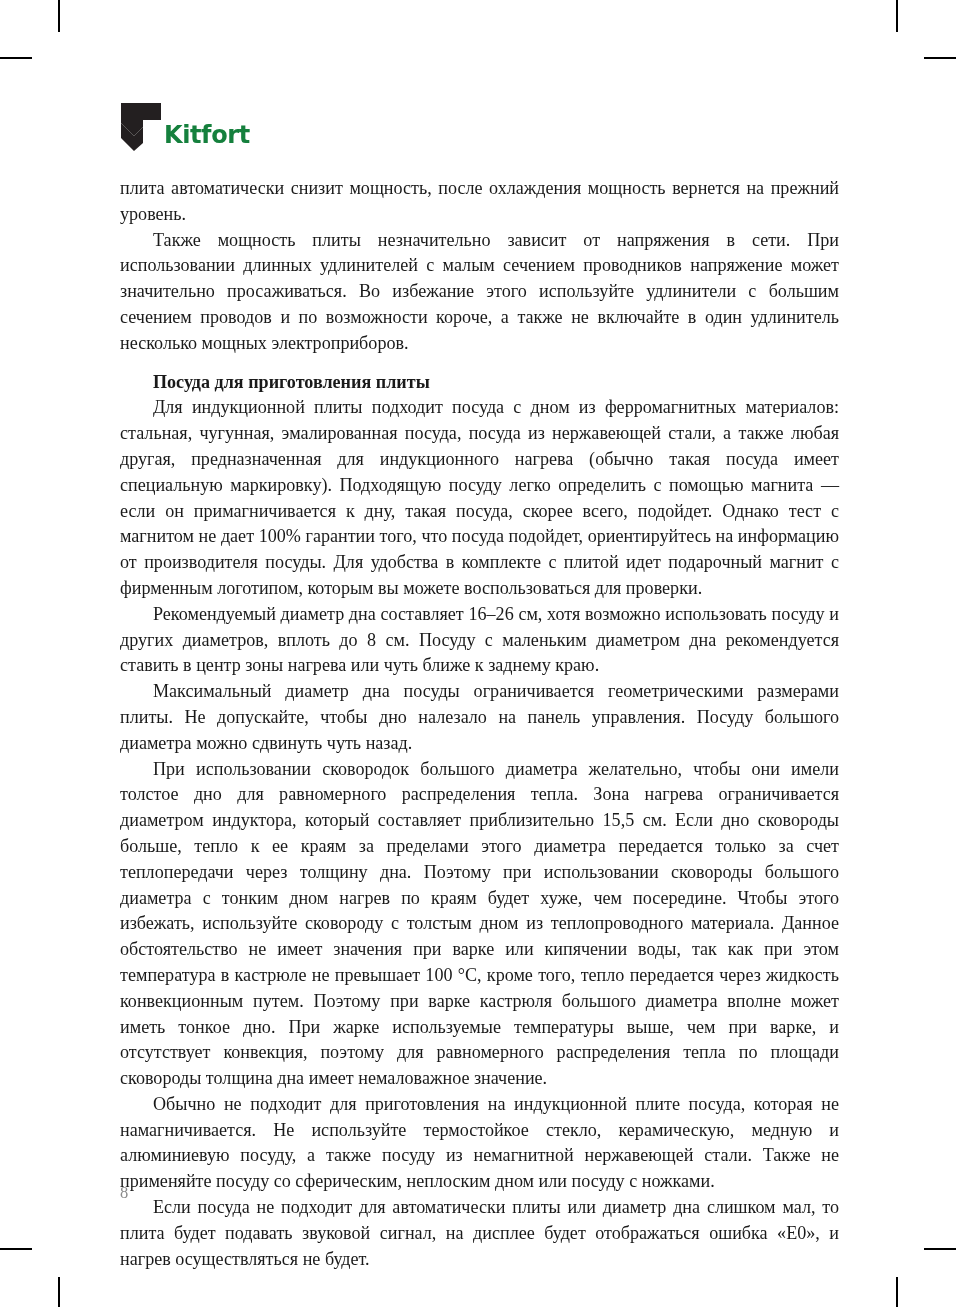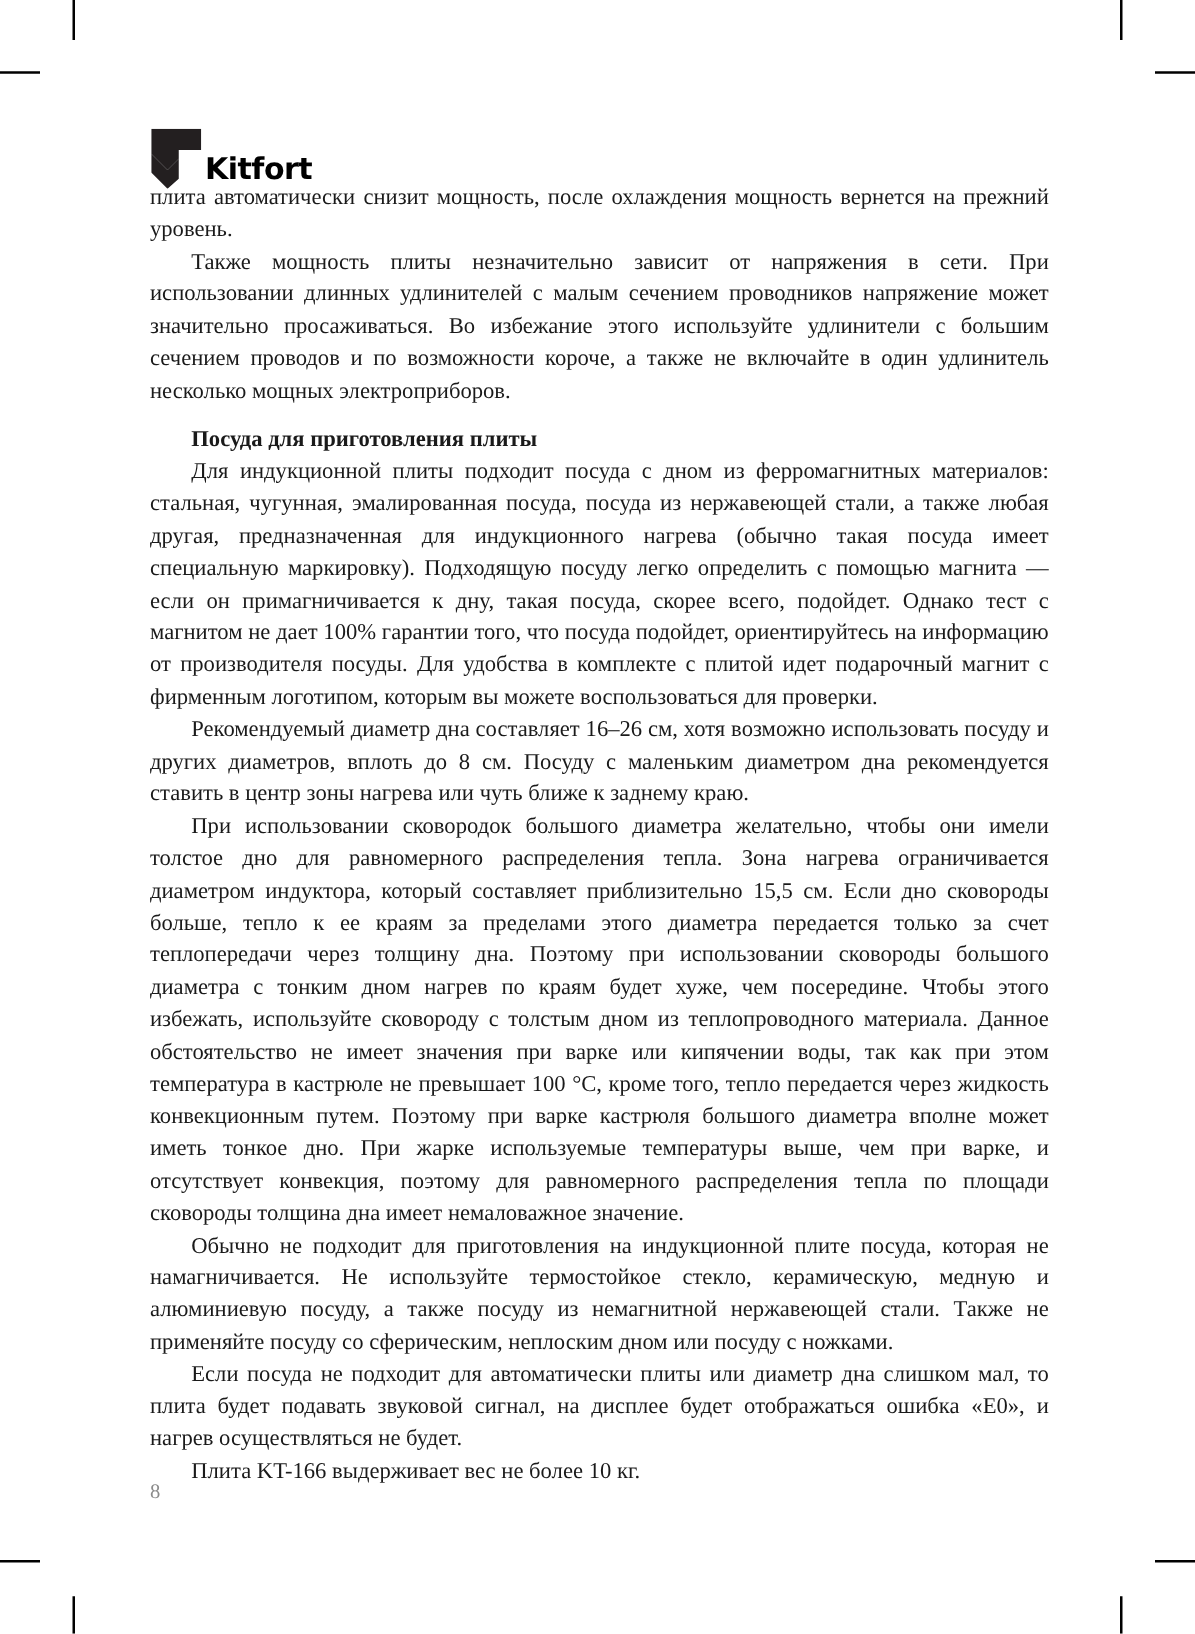--- a/index.html
+++ b/index.html
@@ -47,31 +47,31 @@
   .logo-mark {
     width: 40px;
     height: 48px;
     display: block;
   }
   .logo-word {
     font-family: "DejaVu Sans", "Liberation Sans", sans-serif;
     font-weight: 700;
     font-size: 24px;
     letter-spacing: -0.4px;
-    color: #000000;
+    color: #15803d;
     line-height: 1;
     margin-left: 3px;
     margin-bottom: 4px;
   }
 
   
   .content {
     position: absolute;
     left: 120px;
-    top: 145px;
+    top: 176px;
     width: 719px;
   }
   p.body {
     margin: 0;
     text-align: justify;
     text-justify: inter-word;
     font-size: 18.1px;
     line-height: 25.8px;
     text-indent: 33px;
     hyphens: manual;
@@ -129,25 +129,25 @@
     <p class="body no-indent">плита автоматически снизит мощность, после охлаждения мощность вернется на прежний уровень.</p>
 
     <p class="body">Также мощность плиты незначительно зависит от напряжения в сети. При использовании длинных удлинителей с малым сечением проводников напряжение может значительно просаживаться. Во избежание этого используйте удлинители с большим сечением проводов и по возможности короче, а также не включайте в один удлинитель несколько мощных электроприборов.</p>
 
     <h2 class="subhead">Посуда для приготовления плиты</h2>
 
     <p class="body">Для индукционной плиты подходит посуда с дном из ферромагнитных материалов: стальная, чугунная, эмалированная посуда, посуда из нержавеющей стали, а также любая другая, предназначенная для индукционного нагрева (обычно такая посуда имеет специальную маркировку). Подходящую посуду легко определить с помощью магнита — если он примагничивается к дну, такая посуда, скорее всего, подойдет. Однако тест с магнитом не дает 100% гарантии того, что посуда подойдет, ориентируйтесь на информацию от производителя посуды. Для удобства в комплекте с плитой идет подарочный магнит с фирменным логотипом, которым вы можете воспользоваться для проверки.</p>
 
     <p class="body">Рекомендуемый диаметр дна составляет 16–26 см, хотя возможно использовать посуду и других диаметров, вплоть до 8 см. Посуду с маленьким диаметром дна рекомендуется ставить в центр зоны нагрева или чуть ближе к заднему краю.</p>
 
+    <p class="body">Максимальный диаметр дна посуды ограничивается геометрическими размерами плиты. Не допускайте, чтобы дно налезало на панель управления. Посуду большого диаметра можно сдвинуть чуть назад.</p>
 
     <p class="body">При использовании сковородок большого диаметра желательно, чтобы они имели толстое дно для равномерного распределения тепла. Зона нагрева ограничивается диаметром индуктора, который составляет приблизительно 15,5 см. Если дно сковороды больше, тепло к ее краям за пределами этого диаметра передается только за счет теплопередачи через толщину дна. Поэтому при использовании сковороды большого диаметра с тонким дном нагрев по краям будет хуже, чем посередине. Чтобы этого избежать, используйте сковороду с толстым дном из теплопроводного материала. Данное обстоятельство не имеет значения при варке или кипячении воды, так как при этом температура в кастрюле не превышает 100 °C, кроме того, тепло передается через жидкость конвекционным путем. Поэтому при варке кастрюля большого диаметра вполне может иметь тонкое дно. При жарке используемые температуры выше, чем при варке, и отсутствует конвекция, поэтому для равномерного распределения тепла по площади сковороды толщина дна имеет немаловажное значение.</p>
 
     <p class="body">Обычно не подходит для приготовления на индукционной плите посуда, которая не намагничивается. Не используйте термостойкое стекло, керамическую, медную и алюминиевую посуду, а также посуду из немагнитной нержавеющей стали. Также не применяйте посуду со сферическим, неплоским дном или посуду с ножками.</p>
 
     <p class="body">Если посуда не подходит для автоматически плиты или диаметр дна слишком мал, то плита будет подавать звуковой сигнал, на дисплее будет отображаться ошибка «E0», и нагрев осуществляться не будет.</p>
 
-    <p class="body">Плита KT-166 выдерживает вес не более 10 кг.</p>
   </div>
 
   <div class="folio">8</div>
 
 </div>
 
 </body></html>

